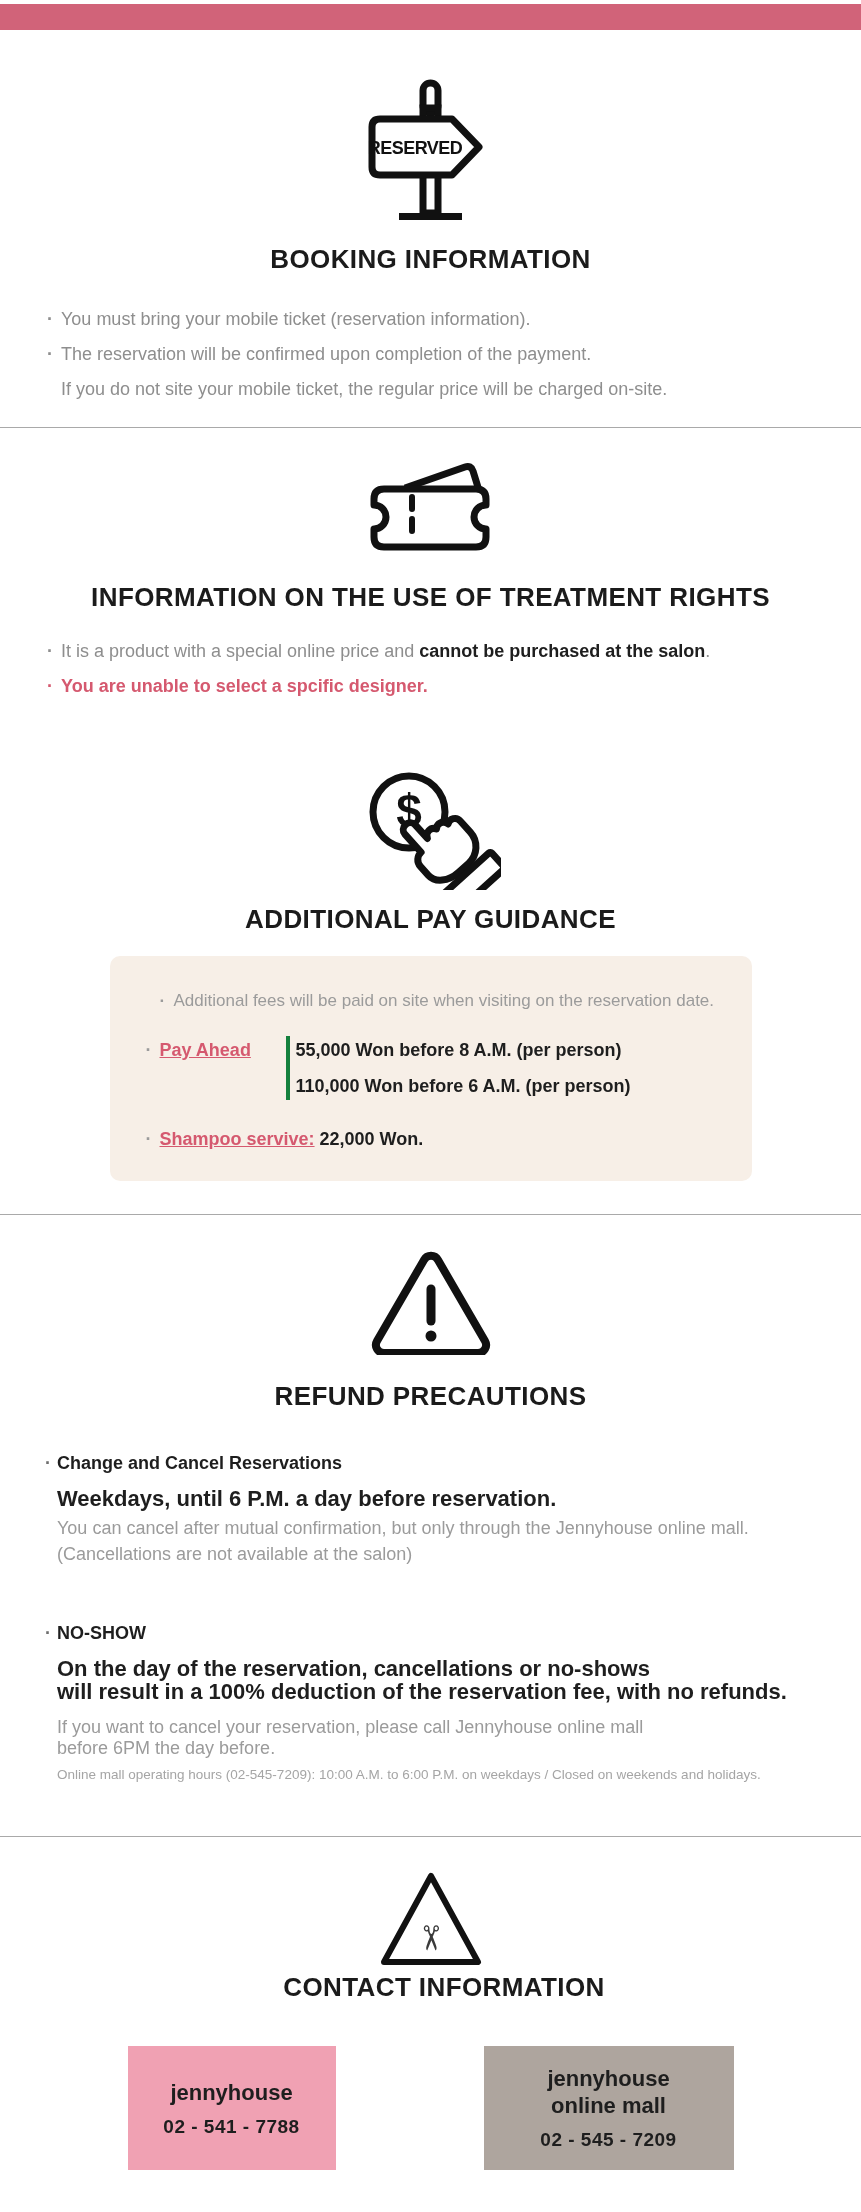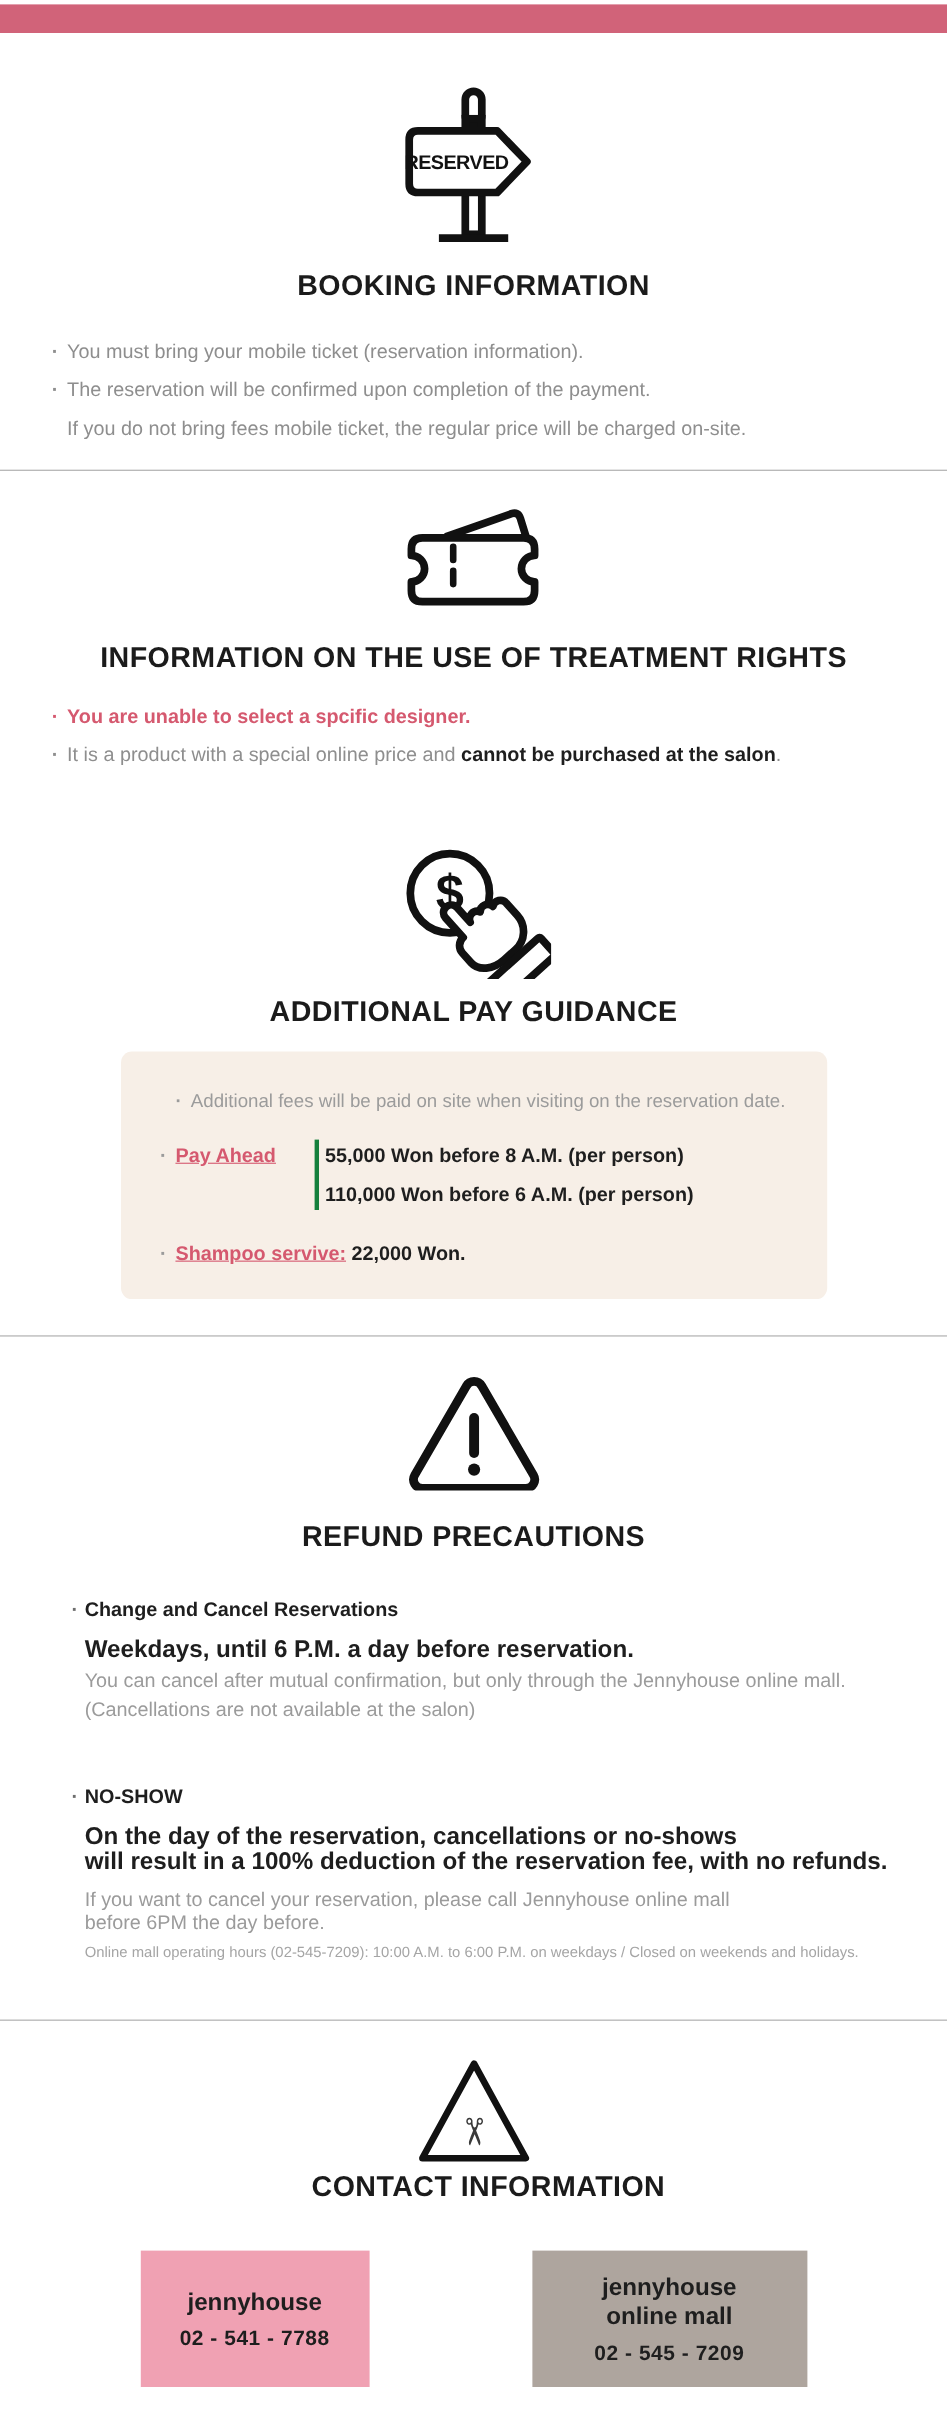--- a/index.html
+++ b/index.html
@@ -71,21 +71,21 @@
   }
   .pay-values div{line-height:28px;}
   .pay-values div + div{margin-top:8px;}
   .pay-row-wrap{padding-left:28px;}
   .shampoo-row{position:relative;margin-top:25px;font-size:18px;line-height:28px;padding-left:0;}
   .shampoo-row::before{content:"\00B7";position:absolute;left:-14px;top:0;color:#9b9b9b;font-weight:700;}
 
   
   .sec4 .icon{margin-top:36px;}
   .sec4 h2{margin-top:26px;}
-  .refund-body{text-align:left;padding-left:77px;padding-right:40px;margin-top:40px;padding-bottom:52px;}
+  .refund-body{text-align:left;padding-left:57px;padding-right:40px;margin-top:40px;padding-bottom:52px;}
   .r-title{position:relative;font-size:18px;font-weight:700;color:#1e1e1e;line-height:24px;}
   .r-title::before{content:"\00B7";position:absolute;left:-12px;top:0;color:#6e6e6e;}
   .r-bold{font-size:22px;font-weight:700;color:#1e1e1e;line-height:23px;margin-top:12px;}
   .r-grey{font-size:18px;color:#9b9b9b;line-height:26px;margin-top:5px;}
   .r-grey2{font-size:18px;color:#9b9b9b;line-height:21px;margin-top:14px;}
   .r-small{font-size:13.5px;color:#a5a5a5;line-height:18px;margin-top:7px;}
   .r-gap{height:54px;}
 
   
   .sec5 .icon{margin-top:33px;}
@@ -114,38 +114,38 @@
       <rect x="57" y="30" width="15" height="105"></rect>
       <line x1="33" y1="138.5" x2="96" y2="138.5" stroke-linecap="butt"></line>
       <path d="M14,41 H86 L113,69 L86,97 H14 Q6,97 6,89 V49 Q6,41 14,41 Z" fill="#ffffff" stroke-linejoin="round"></path>
     </g>
     <text x="49" y="76" text-anchor="middle" font-size="18" font-weight="700" letter-spacing="-0.5" fill="#111" transform="translate(0,0)">RESERVED</text>
   </svg>
   <h2>BOOKING INFORMATION</h2>
   <div class="bullets">
     <div class="b-row">You must bring your mobile ticket (reservation information).</div>
     <div class="b-row">The reservation will be confirmed upon completion of the payment.</div>
-    <div class="b-cont">If you do not bring fees mobile ticket, the regular price will be charged on-site.</div>
+    <div class="b-cont">If you do not site your mobile ticket, the regular price will be charged on-site.</div>
   </div>
 </div>
 
 <hr class="divider">
 
 <div class="section sec2">
   <svg class="icon" width="132" height="100" viewBox="0 0 132 100">
     <g fill="#ffffff" stroke="#111" stroke-width="7" stroke-linejoin="round">
       <path d="M40,32 L100,11 Q106,9 108,15 L116,41"></path>
       <path d="M19,33 H111 Q121,33 121,43 V49 A12,12 0 0 0 121,73 V81 Q121,91 111,91 H19 Q9,91 9,81 V73 A12,12 0 0 0 9,49 V43 Q9,33 19,33 Z"></path>
     </g>
     <line x1="47" y1="41" x2="47" y2="84" stroke="#111" stroke-width="6" stroke-dasharray="12 10" stroke-linecap="round"></line>
   </svg>
   <h2>INFORMATION ON THE USE OF TREATMENT RIGHTS</h2>
   <div class="bullets">
+    <div class="b-row"><span>It is a product with a special online price and </span><span class="bold-black">cannot be purchased at the salon</span><span>.</span></div>
     <div class="b-row pink">You are unable to select a spcific designer.</div>
-    <div class="b-row"><span>It is a product with a special online price and </span><span class="bold-black">cannot be purchased at the salon</span><span>.</span></div>
   </div>
 </div>
 
 <div class="section sec3">
   <svg class="icon" width="140" height="122" viewBox="0 0 140 122">
     <circle cx="48" cy="44" r="36" fill="none" stroke="#111" stroke-width="7"></circle>
     <text x="48" y="59" text-anchor="middle" font-size="46" font-weight="700" fill="#111">$</text>
     <g transform="translate(76,78) rotate(-42)">
       <path d="M-16,-6 L-16,-30 A7,7 0 0 1 -2,-30 L-2,-12 A7,7 0 0 1 11,-13 A7,7 0 0 1 23,-9 A7,7 0 0 1 34,-3 L34,12 A22,22 0 0 1 12,34 L-2,34 A24,18 0 0 1 -26,16 L-26,4 A10,10 0 0 1 -16,-6 Z" fill="#ffffff" stroke="#111" stroke-width="7" stroke-linejoin="round"></path>
       <rect x="-30" y="40" width="66" height="22" rx="2" fill="#ffffff" stroke="#111" stroke-width="7" stroke-linejoin="round"></rect>

